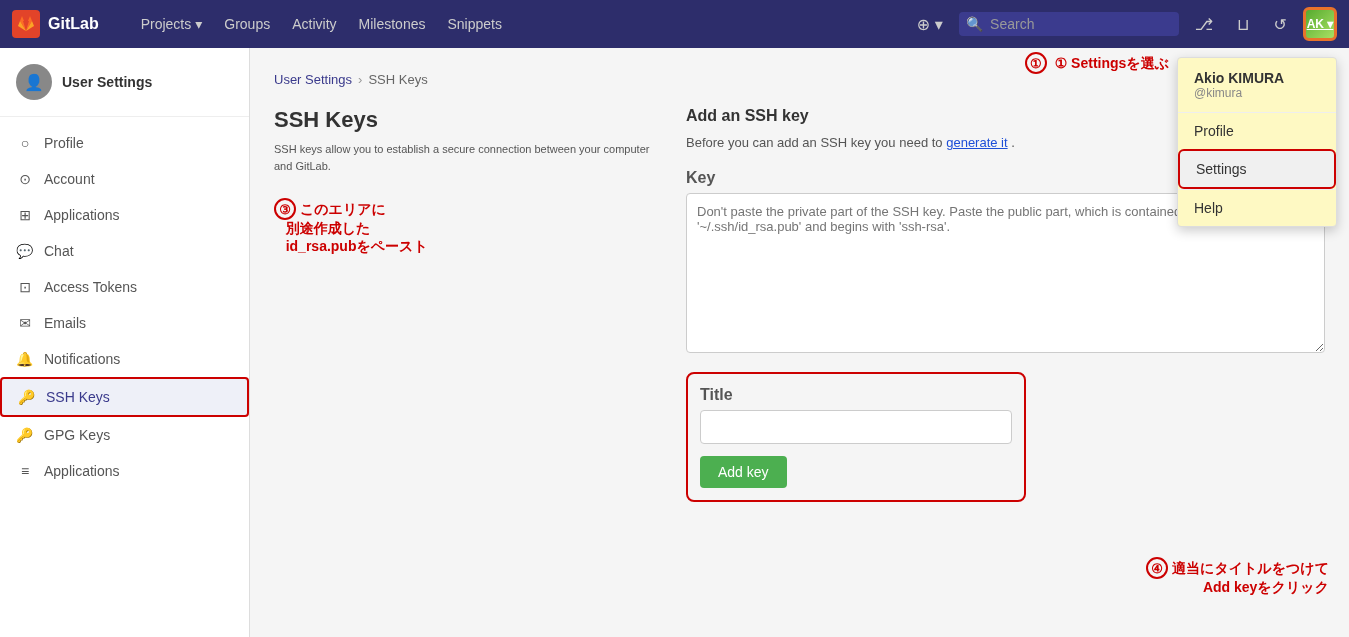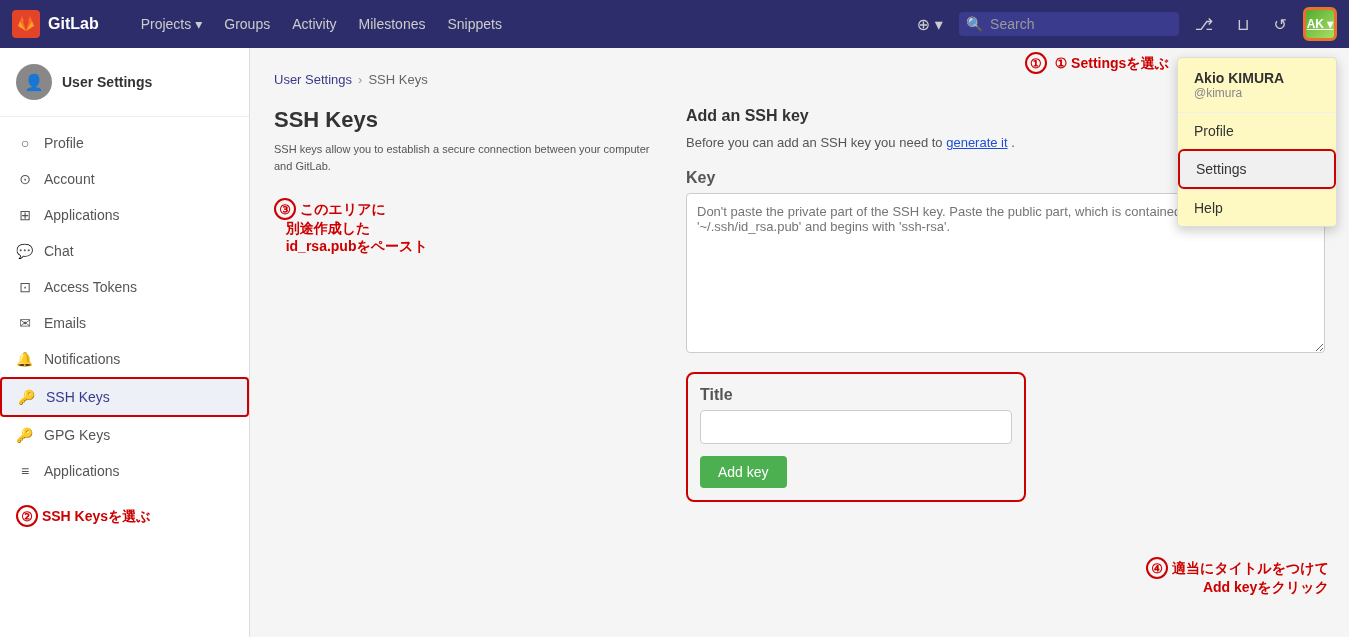--- a/index.html
+++ b/index.html
@@ -394,24 +394,20 @@
       <a class="sidebar-item">
         <span class="icon">🔑</span>
         <span>GPG Keys</span>
       </a>
       <a class="sidebar-item">
         <span class="icon">≡</span>
         <span>Applications</span>
       </a>
     </nav>
 
-    <div style="color:#cc0000; font-weight:bold; font-size:14px; padding: 8px 16px 0;">
-      <span class="circled-num">②</span>
-      <span> SSH Keysを選ぶ</span>
-    </div>
   </aside>
 
   <main class="main-content" style="position:relative;">
 
     <div class="breadcrumb">
       <a>User Settings</a>
       <span class="separator">›</span>
       <span>SSH Keys</span>
     </div>
 

